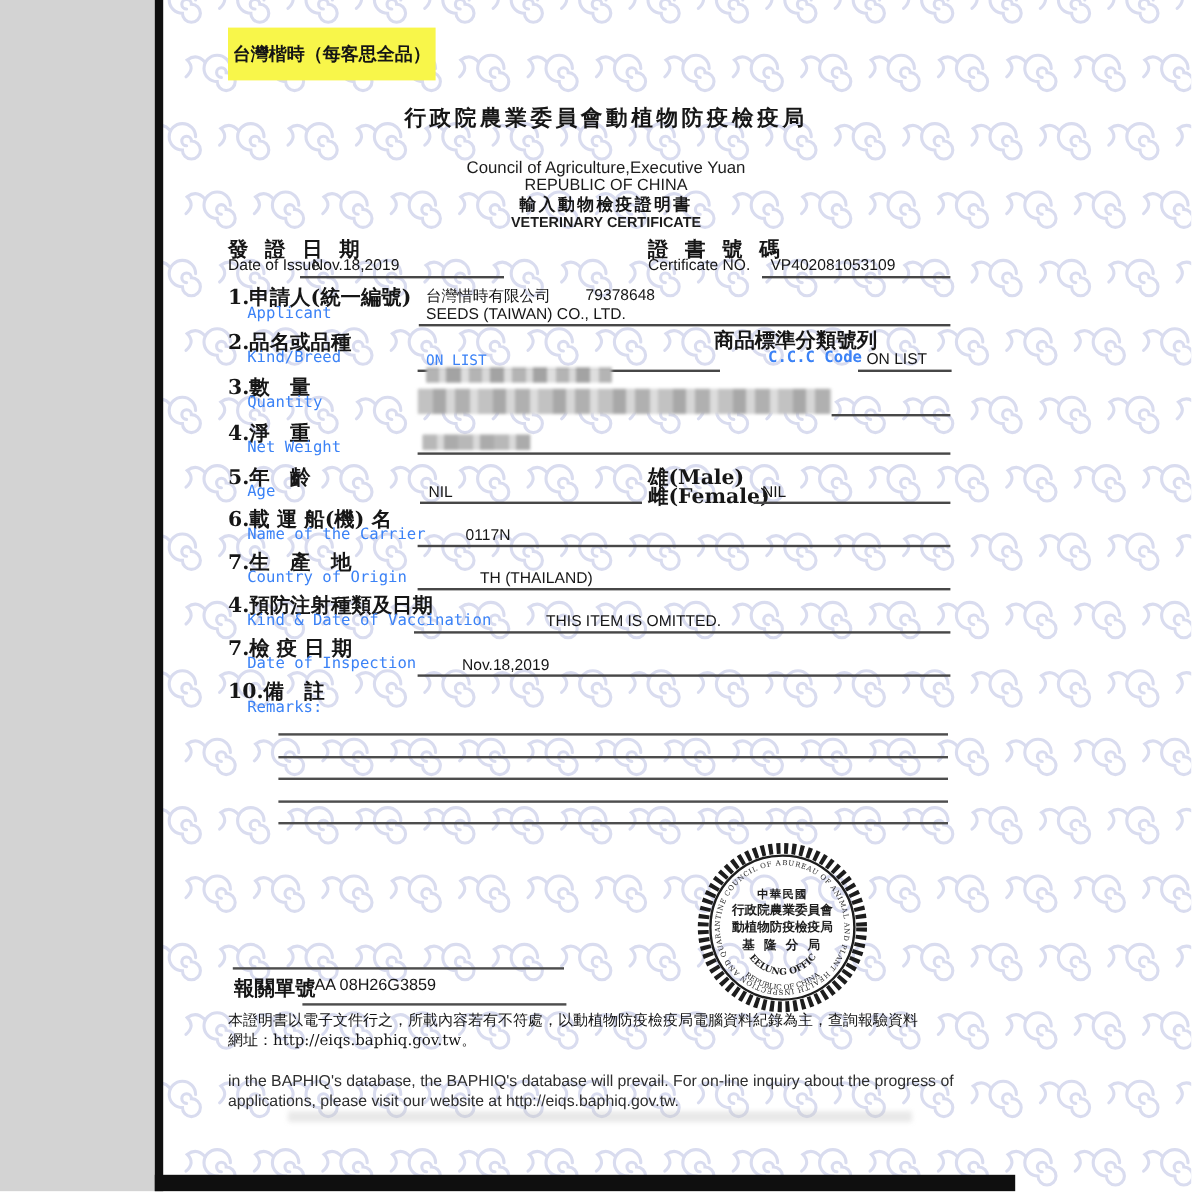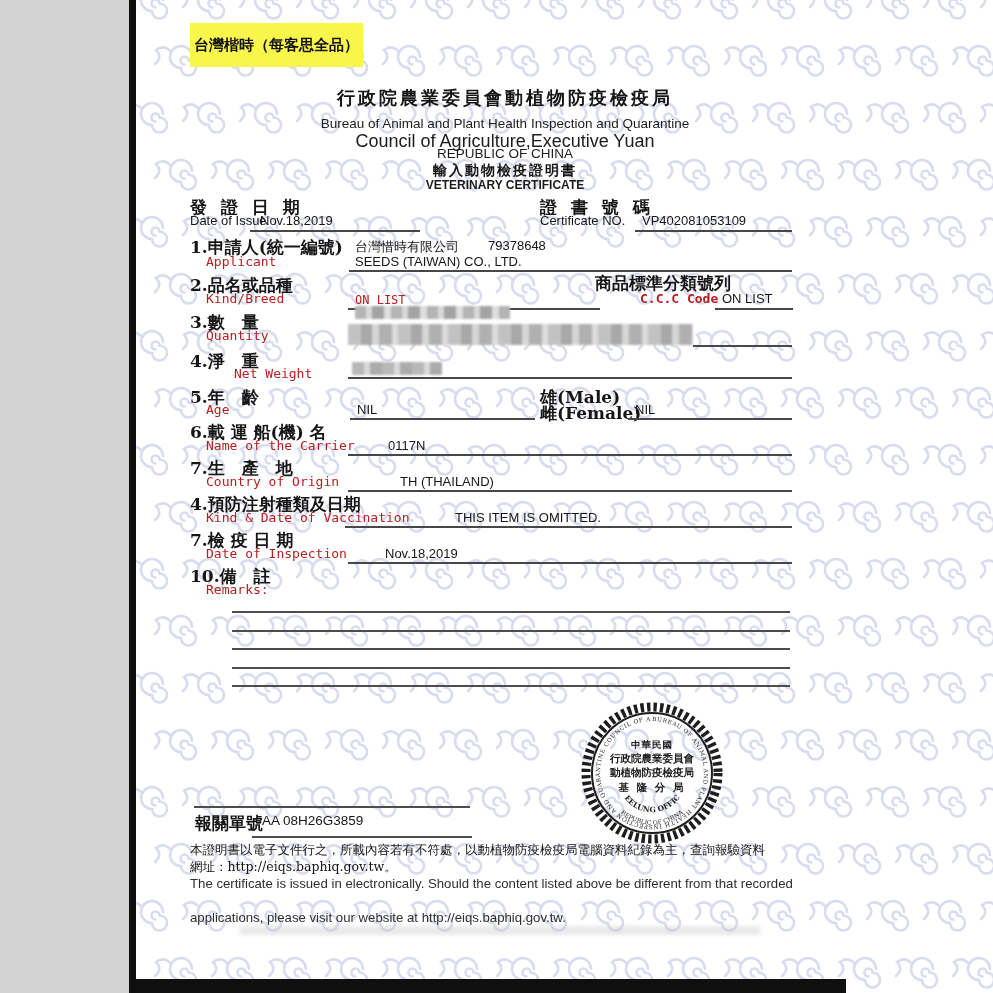--- a/index.html
+++ b/index.html
@@ -8,21 +8,21 @@
   .abs{position:absolute;white-space:nowrap;}
   
   #gray-strip{left:0;top:0;width:129px;height:993px;background:#d3d3d3;}
   #frame-vline{left:129px;top:0;width:7px;height:993px;background:#0f0f0f;}
   #frame-hbar{left:129px;top:979px;width:717px;height:14px;background:#0f0f0f;}
   
   #wm-svg{position:absolute;left:135px;top:0;width:858px;height:993px;}
   
   .zh{font-family:"DejaVu Serif",serif;font-weight:bold;color:#161616;}
   .zhl{font-size:17px;}
-  .mono{font-family:"DejaVu Sans Mono",monospace;font-size:13px;color:#b91c1c;}
+  .mono{font-family:"DejaVu Sans Mono",monospace;font-size:13px;color:#3b82f6;}
   .val{font-family:"Liberation Sans",sans-serif;font-size:13px;color:#161616;}
   .ul{position:absolute;height:2px;background:#474747;}
   .rline{position:absolute;height:2px;background:#4d4d4d;}
   .redact{position:absolute;filter:blur(1.3px);border-radius:1px;}
   .ctr{text-align:center;width:640px;left:185px;}
   .banner{background:#f8f64a;padding:13px 4px;font-size:15px;font-weight:bold;
           font-family:"DejaVu Sans",sans-serif;color:#151515;}
   .finezh{font-family:"DejaVu Serif",serif;font-weight:normal;font-size:12.5px;color:#141414;}
   .fineen{font-size:13.2px;color:#2e2e2e;}
   .seal{position:absolute;}
@@ -334,22 +334,21 @@
 
   <div class="abs" id="gray-strip"></div>
   <div class="abs" id="frame-vline"></div>
   <div class="abs" id="frame-hbar"></div>
 
   <div class="abs" style="left:190px;top:36px;">
     <span class="banner">台灣楷時（每客思全品）</span>
   </div>
 
   <div class="abs ctr zh" style="top:86px;font-size:18px;letter-spacing:3px;">行政院農業委員會動植物防疫檢疫局</div>
-  <div class="abs ctr" style="top:116px;font-size:13.5px;">Bureau of Animal and Plant Health Inspection and Quarantine</div>
-  <div class="abs ctr" style="top:131px;font-size:18px;">Council of Agriculture,Executive Yuan</div>
+  <div class="abs ctr" style="top:131px;font-size:14px;">Council of Agriculture,Executive Yuan</div>
   <div class="abs ctr" style="top:146px;font-size:13.5px;">REPUBLIC OF CHINA</div>
   <div class="abs ctr" style="top:178px;font-size:12px;font-weight:bold;">VETERINARY CERTIFICATE</div>
   <div class="abs ctr zh" style="top:162px;font-size:14px;letter-spacing:2px;">輸入動物檢疫證明書</div>
 
   <div class="abs zh zhl" style="left:190px;top:196px;letter-spacing:4px;">發 證 日 期</div>
   <div class="abs zh zhl" style="left:540px;top:196px;letter-spacing:4px;">證 書 號 碼</div>
   <div class="abs val" style="left:190px;top:213px;">Date of Issue</div>
   <div class="abs val" style="left:260px;top:213px;">Nov.18,2019</div>
   <div class="ul" style="left:250px;top:230px;width:170px;"></div>
   <div class="abs val" style="left:540px;top:213px;">Certificate NO.</div>
@@ -372,21 +371,21 @@
   <div class="abs val" style="left:722px;top:291px;">ON LIST</div>
   <div class="ul" style="left:715px;top:308px;width:78px;"></div>
 
   <div class="abs zh zhl" style="left:190px;top:311px;">3.數　量</div>
   <div class="redact" style="left:355px;top:306px;width:155px;height:13px;background:repeating-linear-gradient(90deg,#b4b4b4 0 11px,#d8d8d8 11px 17px,#a3a3a3 17px 29px,#dedede 29px 36px);"></div>
   <div class="abs mono" style="left:206px;top:328px;">Quantity</div>
   <div class="redact" style="left:348px;top:324px;width:345px;height:21px;background:repeating-linear-gradient(90deg,#c2c2c2 0 13px,#a8a8a8 13px 24px,#d6d6d6 24px 31px,#b0b0b0 31px 44px,#dcdcdc 44px 50px);"></div>
   <div class="ul" style="left:693px;top:345px;width:99px;"></div>
 
   <div class="abs zh zhl" style="left:190px;top:350px;">4.淨　重</div>
-  <div class="abs mono" style="left:206px;top:366px;margin-left:28px;">Net Weight</div>
+  <div class="abs mono" style="left:206px;top:366px;">Net Weight</div>
   <div class="redact" style="left:352px;top:362px;width:90px;height:13px;background:repeating-linear-gradient(90deg,#b8b8b8 0 12px,#d9d9d9 12px 18px,#ababab 18px 30px);"></div>
   <div class="ul" style="left:348px;top:377px;width:444px;"></div>
 
   <div class="abs zh zhl" style="left:190px;top:386px;">5.年　齡</div>
   <div class="abs zh zhl" style="left:540px;top:386px;">雄(Male)</div>
   <div class="abs mono" style="left:206px;top:378px;margin-top:24px;">Age</div>
   <div class="abs val" style="left:357px;top:402px;">NIL</div>
   <div class="ul" style="left:350px;top:418px;width:185px;"></div>
   <div class="abs zh zhl" style="left:540px;top:402px;">雌(Female)</div>
   <div class="abs val" style="left:635px;top:402px;">NIL</div>
@@ -438,17 +437,17 @@
     <text font-size="6" fill="#1d1d1d"><textPath href="#arcr" startOffset="50%" text-anchor="middle">REPUBLIC OF CHINA</textPath></text>
   </svg>
 
   <div class="rline" style="left:194px;top:806px;width:276px;"></div>
   <div class="abs zh zhl" style="left:195px;top:812px;">報關單號</div>
   <div class="abs val" style="left:262px;top:813px;font-size:13.5px;">AA  08H26G3859</div>
   <div class="rline" style="left:252px;top:836px;width:220px;"></div>
 
   <div class="abs finezh" style="left:190px;top:842px;">本證明書以電子文件行之，所載內容若有不符處，以動植物防疫檢疫局電腦資料紀錄為主，查詢報驗資料</div>
   <div class="abs finezh" style="left:190px;top:859px;">網址：http://eiqs.baphiq.gov.tw。</div>
-  <div class="abs fineen" style="left:190px;top:876px;">The certificate is issued in electronically. Should the content listed above be different from that recorded</div>
+  <div class="abs fineen" style="left:190px;top:893px;">in the BAPHIQ's database, the BAPHIQ's database will prevail. For on-line inquiry about the progress of</div>
   <div class="abs fineen" style="left:190px;top:910px;">applications, please visit our website at http://eiqs.baphiq.gov.tw.</div>
   <div class="redact" style="left:240px;top:926px;width:520px;height:9px;background:#c7c7c7;opacity:.4;filter:blur(2px);"></div>
 
 </div>
 
 </body></html>

